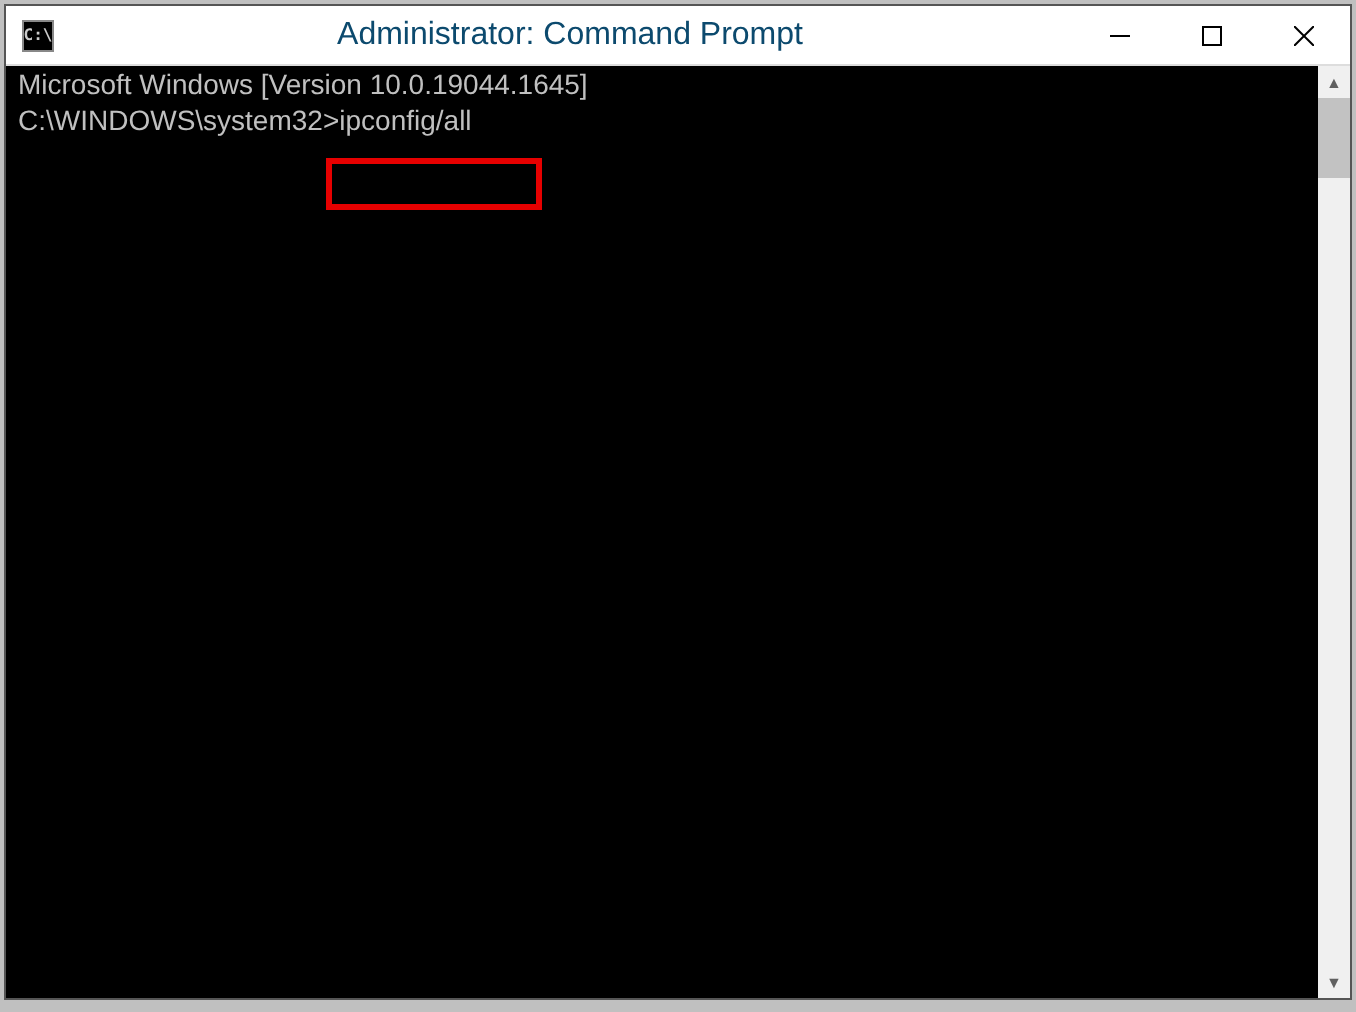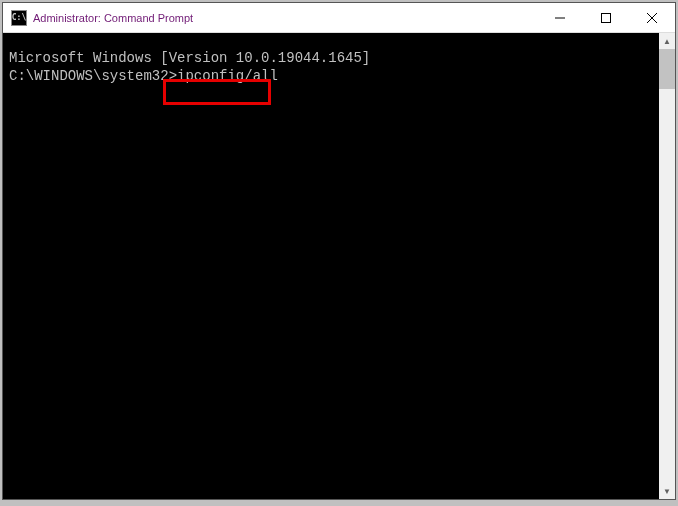--- a/index.html
+++ b/index.html
@@ -38,23 +38,24 @@
       border: 1px solid #888;
       display: inline-flex;
       align-items: center;
       justify-content: center;
       color: #ccc;
       font-size: 8px;
       font-family: monospace;
       font-weight: bold;
     }
     .title-text {
-      font-size: 11px;
-      color: #701a75;
+      font-size: 16px;
+      color: #0c4a6e;
       flex: 1;
+      text-align: center;
     }
     .controls {
       display: flex;
       height: 100%;
     }
     .control-btn {
       width: 46px;
       height: 30px;
       display: flex;
       align-items: center;
@@ -62,24 +63,24 @@
       font-family: "Segoe UI", sans-serif;
       font-size: 10px;
       color: #000;
       cursor: pointer;
     }
     .terminal-area {
       position: relative;
       width: 100%;
       height: calc(100% - 30px);
       background: #000;
-      font-family: Liberation Mono, monospace;
+      font-family: Liberation Sans, sans-serif;
       font-size: 14px;
       color: #c0c0c0;
-      padding: 16px 6px;
+      padding: 0 6px;
       line-height: 18px;
       white-space: pre;
     }
     .scrollbar {
       position: absolute;
       right: 0;
       top: 30px;
       width: 16px;
       height: calc(100% - 30px);
       background: #f0f0f0;

